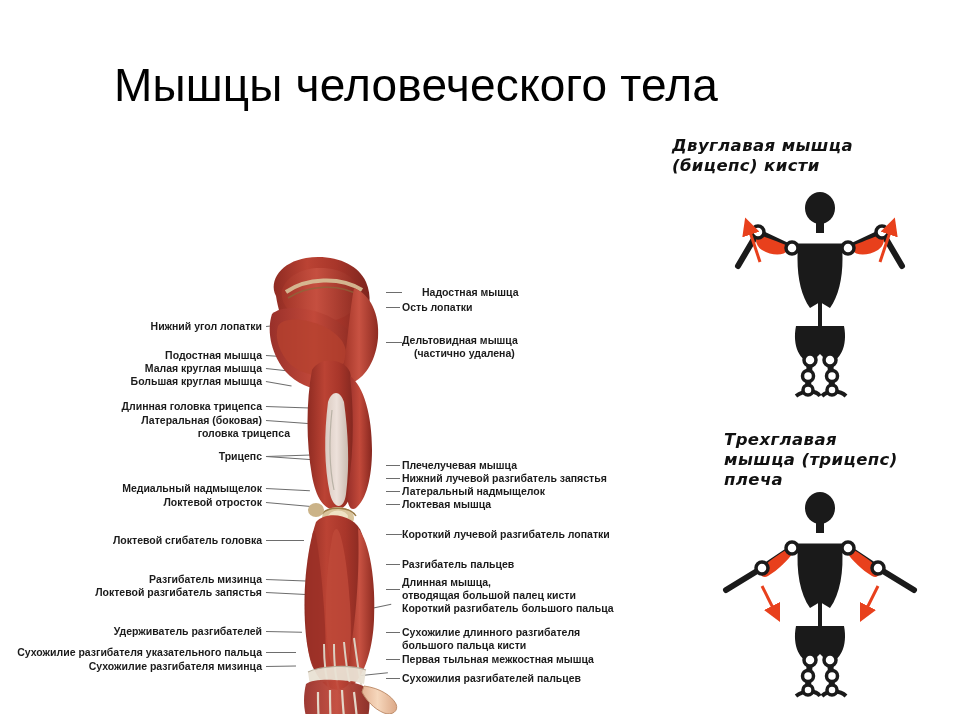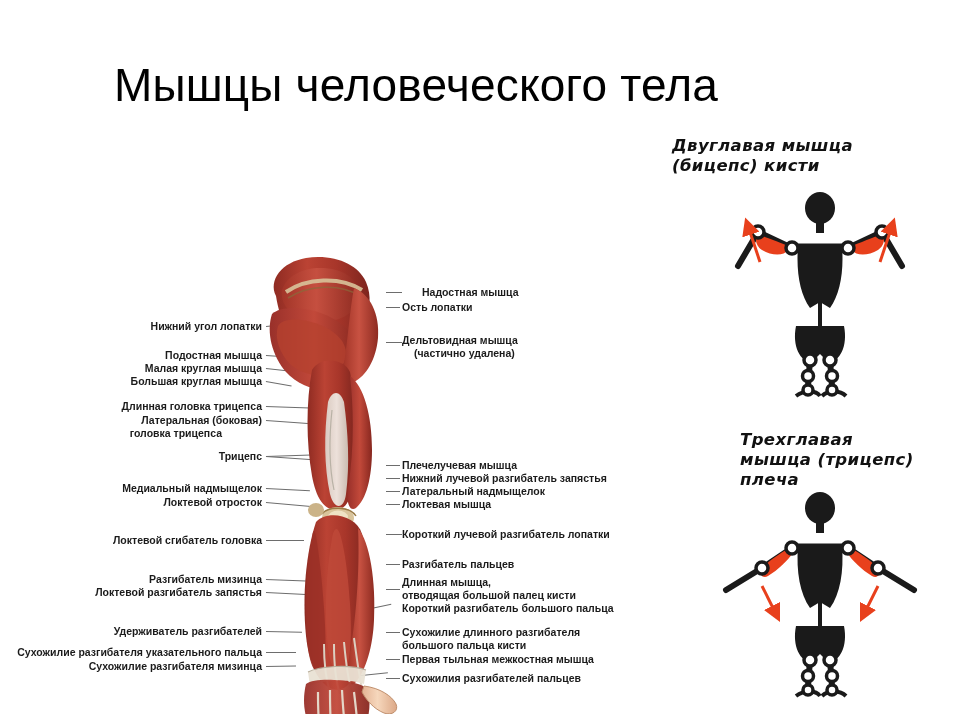--- a/index.html
+++ b/index.html
@@ -54,21 +54,21 @@
 
   <div class="title">Мышцы человеческого тела</div>
 
   <div id="left-labels">
       <div class="lbl r" style="right: 698px; top: 320px;">Нижний угол лопатки</div>
       <div class="lbl r" style="right: 698px; top: 349px;">Подостная мышца</div>
       <div class="lbl r" style="right: 698px; top: 362px; padding-left: 36px;">Малая круглая мышца</div>
       <div class="lbl r" style="right: 698px; top: 375px;">Большая круглая мышца</div>
       <div class="lbl r" style="right: 698px; top: 400px;">Длинная головка трицепса</div>
       <div class="lbl r" style="right: 698px; top: 414px;">Латеральная (боковая)</div>
-      <div class="lbl r" style="right: 738px; top: 427px;">головка трицепса</div>
+      <div class="lbl r" style="right: 670px; top: 427px;">головка трицепса</div>
       <div class="lbl r" style="right: 698px; top: 450px;">Трицепс</div>
       <div class="lbl r" style="right: 698px; top: 482px;">Медиальный надмыщелок</div>
       <div class="lbl r" style="right: 698px; top: 496px;">Локтевой отросток</div>
       <div class="lbl r" style="right: 698px; top: 534px;">Локтевой сгибатель головка</div>
       <div class="lbl r" style="right: 698px; top: 573px;">Разгибатель мизинца</div>
       <div class="lbl r" style="right: 698px; top: 586px;">Локтевой разгибатель запястья</div>
       <div class="lbl r" style="right: 698px; top: 625px;">Удерживатель разгибателей</div>
       <div class="lbl r" style="right: 698px; top: 646px;">Сухожилие разгибателя указательного пальца</div>
       <div class="lbl r" style="right: 698px; top: 660px;">Сухожилие разгибателя мизинца</div>
     </div>
@@ -287,21 +287,21 @@
 
     <defs>
       <marker id="ah-flexed" markerWidth="6" markerHeight="6" refX="3" refY="3" orient="auto">
         <path d="M0 0 L6 3 L0 6 z" fill="#e8401c"></path>
       </marker>
     </defs>
     <path d="M60 72 L48 36" stroke="#e8401c" stroke-width="3" fill="none" marker-end="url(#ah-flexed)"></path>
     <path d="M180 72 L192 36" stroke="#e8401c" stroke-width="3" fill="none" marker-end="url(#ah-flexed)"></path>
   </svg>
       </div>
-      <div class="skel-cap" style="left: 740px; top: 430px;">Трехглавая
+      <div class="skel-cap" style="left: 724px; top: 430px;">Трехглавая
 мышца (трицепс)
 плеча</div>
       <div class="skel" style="left: 700px; top: 490px;">
   <svg width="240" height="210" viewBox="0 0 240 210" xmlns="http://www.w3.org/2000/svg">
 
     <ellipse cx="120" cy="18" rx="15" ry="16" fill="#1a1a1a"></ellipse>
     <rect x="116" y="31" width="8" height="12" fill="#1a1a1a"></rect>
 
     <path d="M92 58 L148 58" stroke="#1a1a1a" stroke-width="9" stroke-linecap="round"></path>
 

